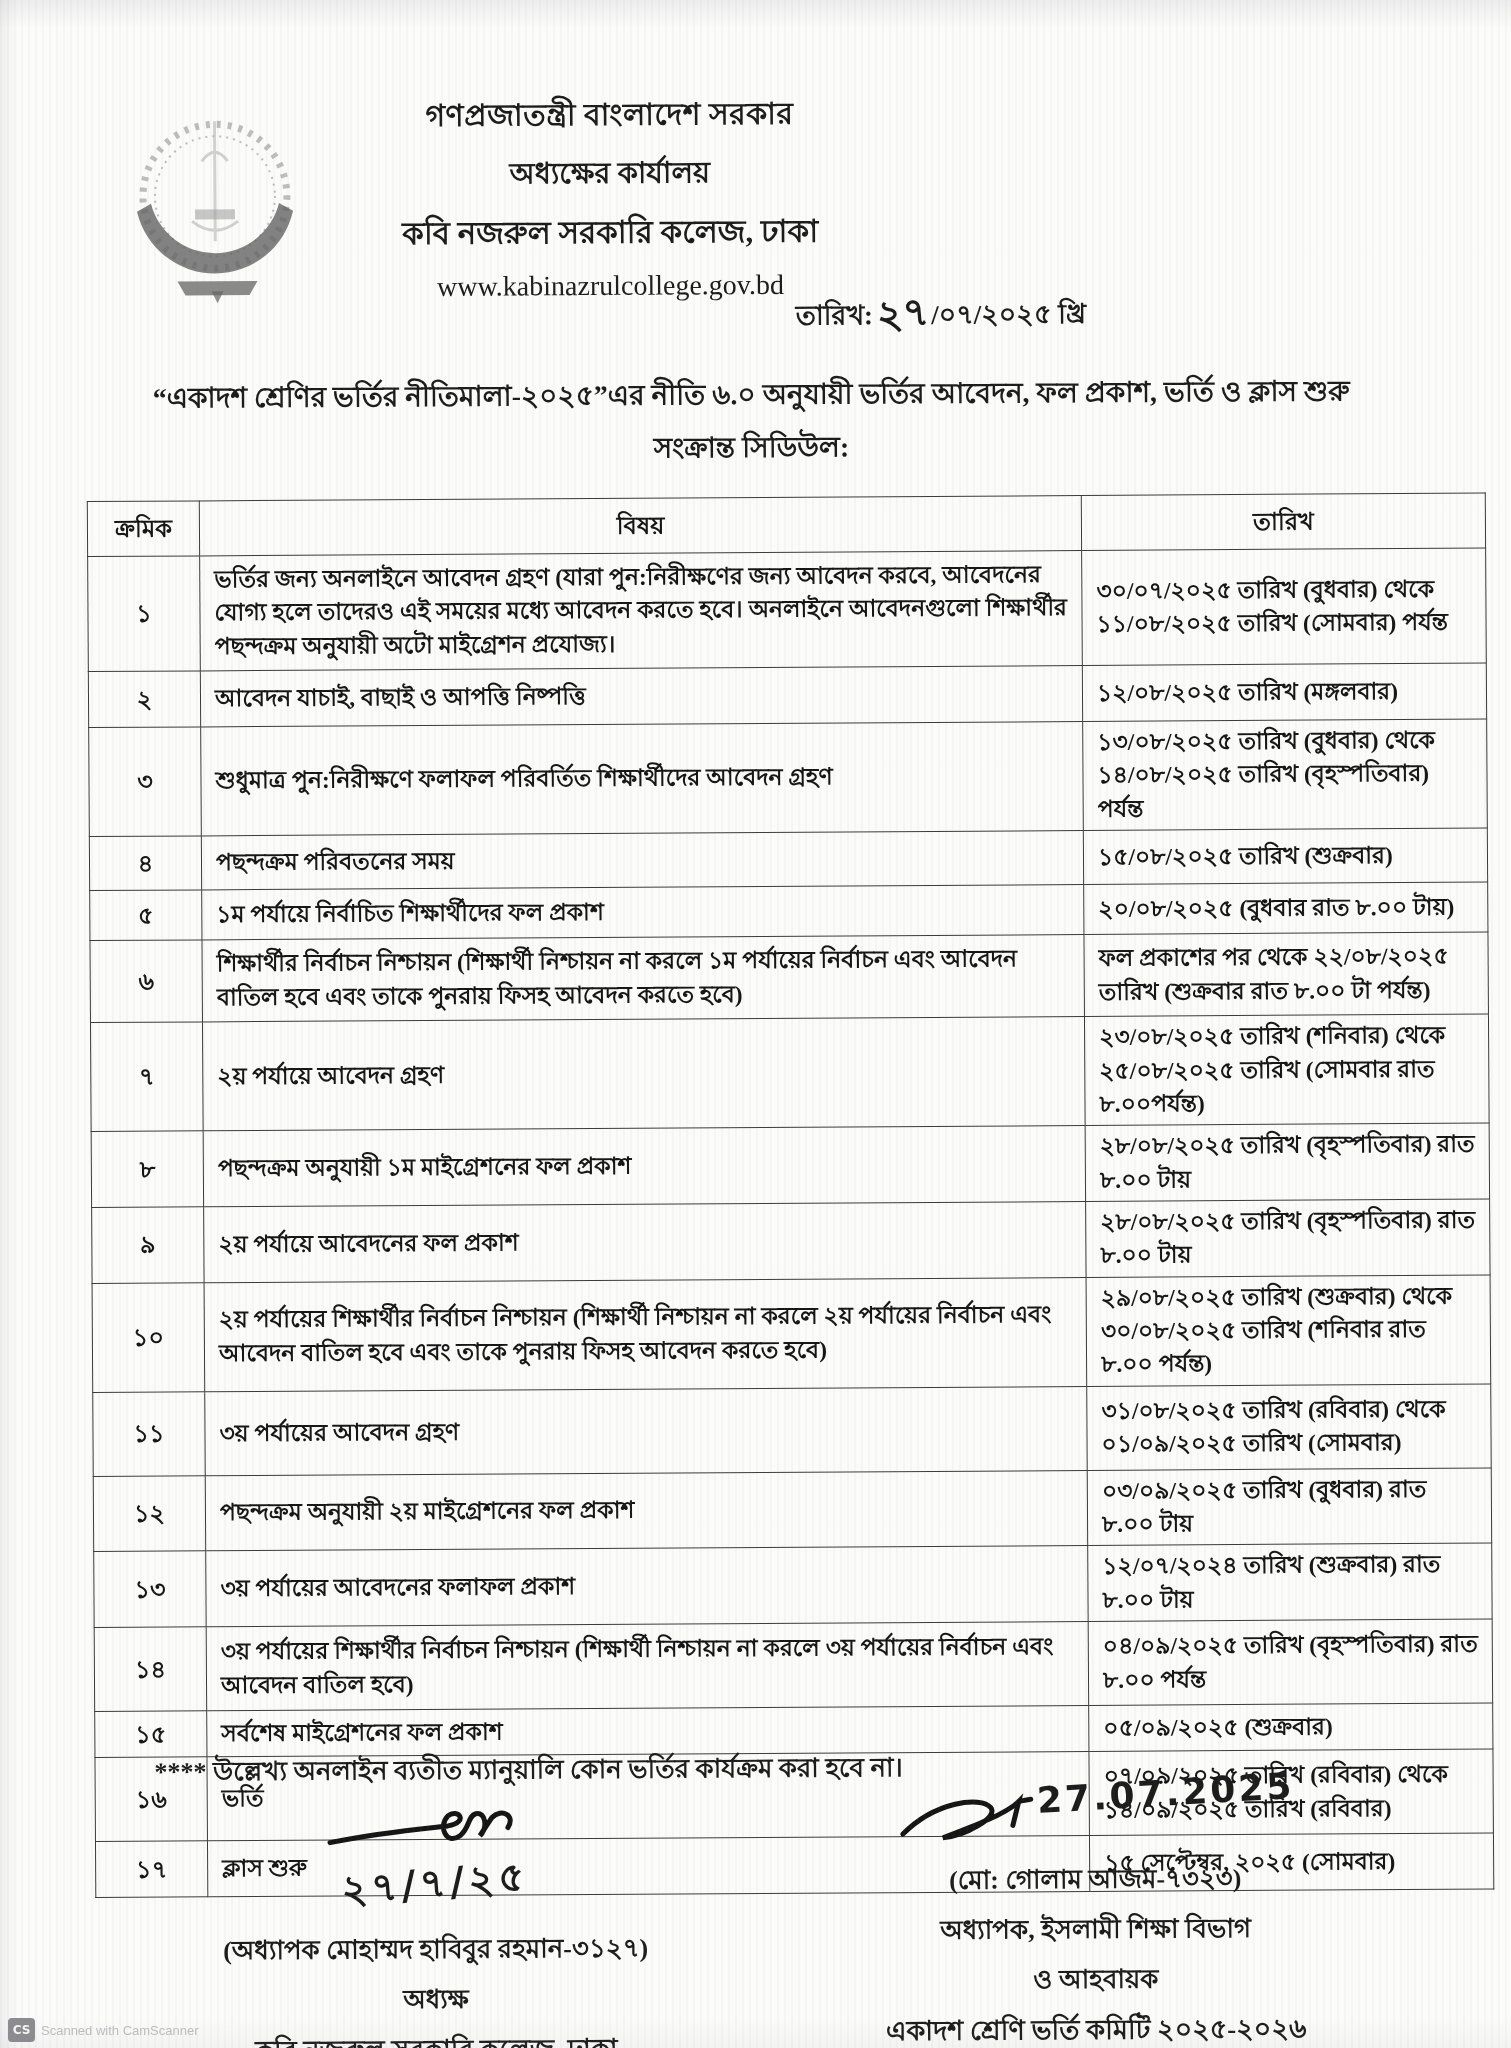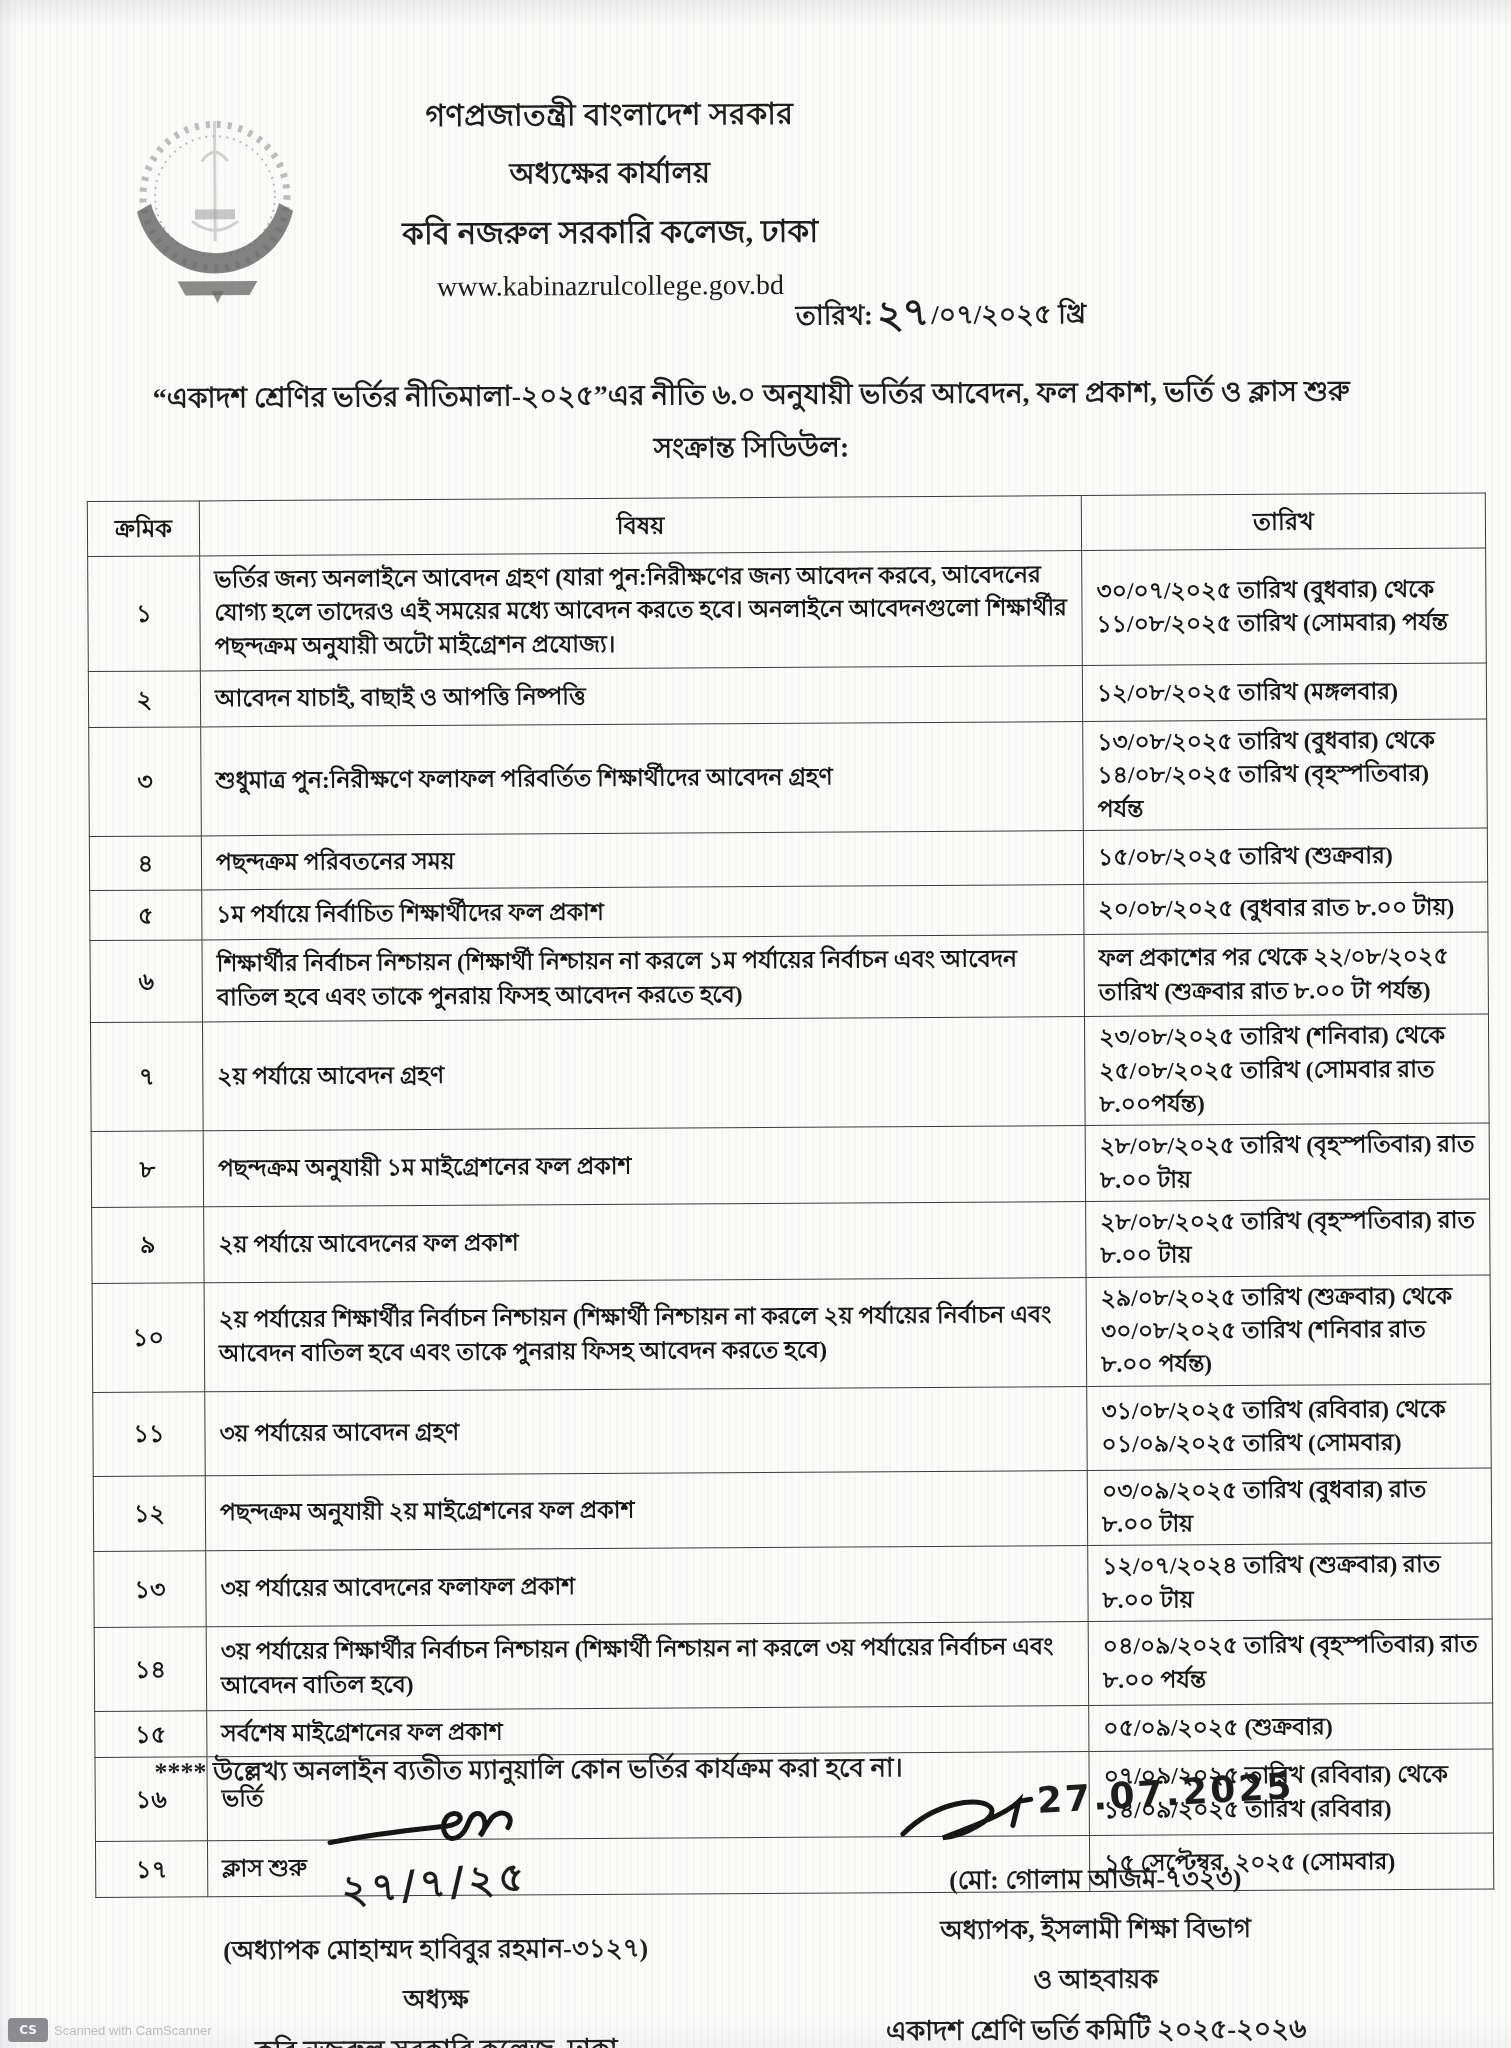--- a/index.html
+++ b/index.html
@@ -78,21 +78,21 @@
     font-family:"DejaVu Sans",sans-serif;font-size:36px;font-weight:700;
     transform:rotate(-3deg);display:inline-block;margin-left:-8px;letter-spacing:3px;
     vertical-align:18px;
   }
   .sig-name{font-size:26px;font-weight:700;margin-top:10px;}
   .sig-role{font-size:26px;font-weight:700;margin-top:6px;}
   .sig-org{font-size:27px;font-weight:700;margin-top:6px;}
   
   .cam{position:absolute;left:8px;bottom:6px;display:flex;align-items:center;gap:6px;z-index:6;}
   .cam-icon{
-    width:40px;height:24px;background:#8b8b90;border-radius:4px;color:#f4f4f4;
+    width:27px;height:24px;background:#8b8b90;border-radius:4px;color:#f4f4f4;
     font-family:"DejaVu Sans",sans-serif;font-size:12px;font-weight:700;
     display:flex;align-items:center;justify-content:center;
   }
   .cam-text{font-family:"Liberation Sans","DejaVu Sans",sans-serif;font-size:13px;color:#bcbcbe;}
 </style>
 </head>
 <body>
 
 <div class="scan-noise"></div>
 

